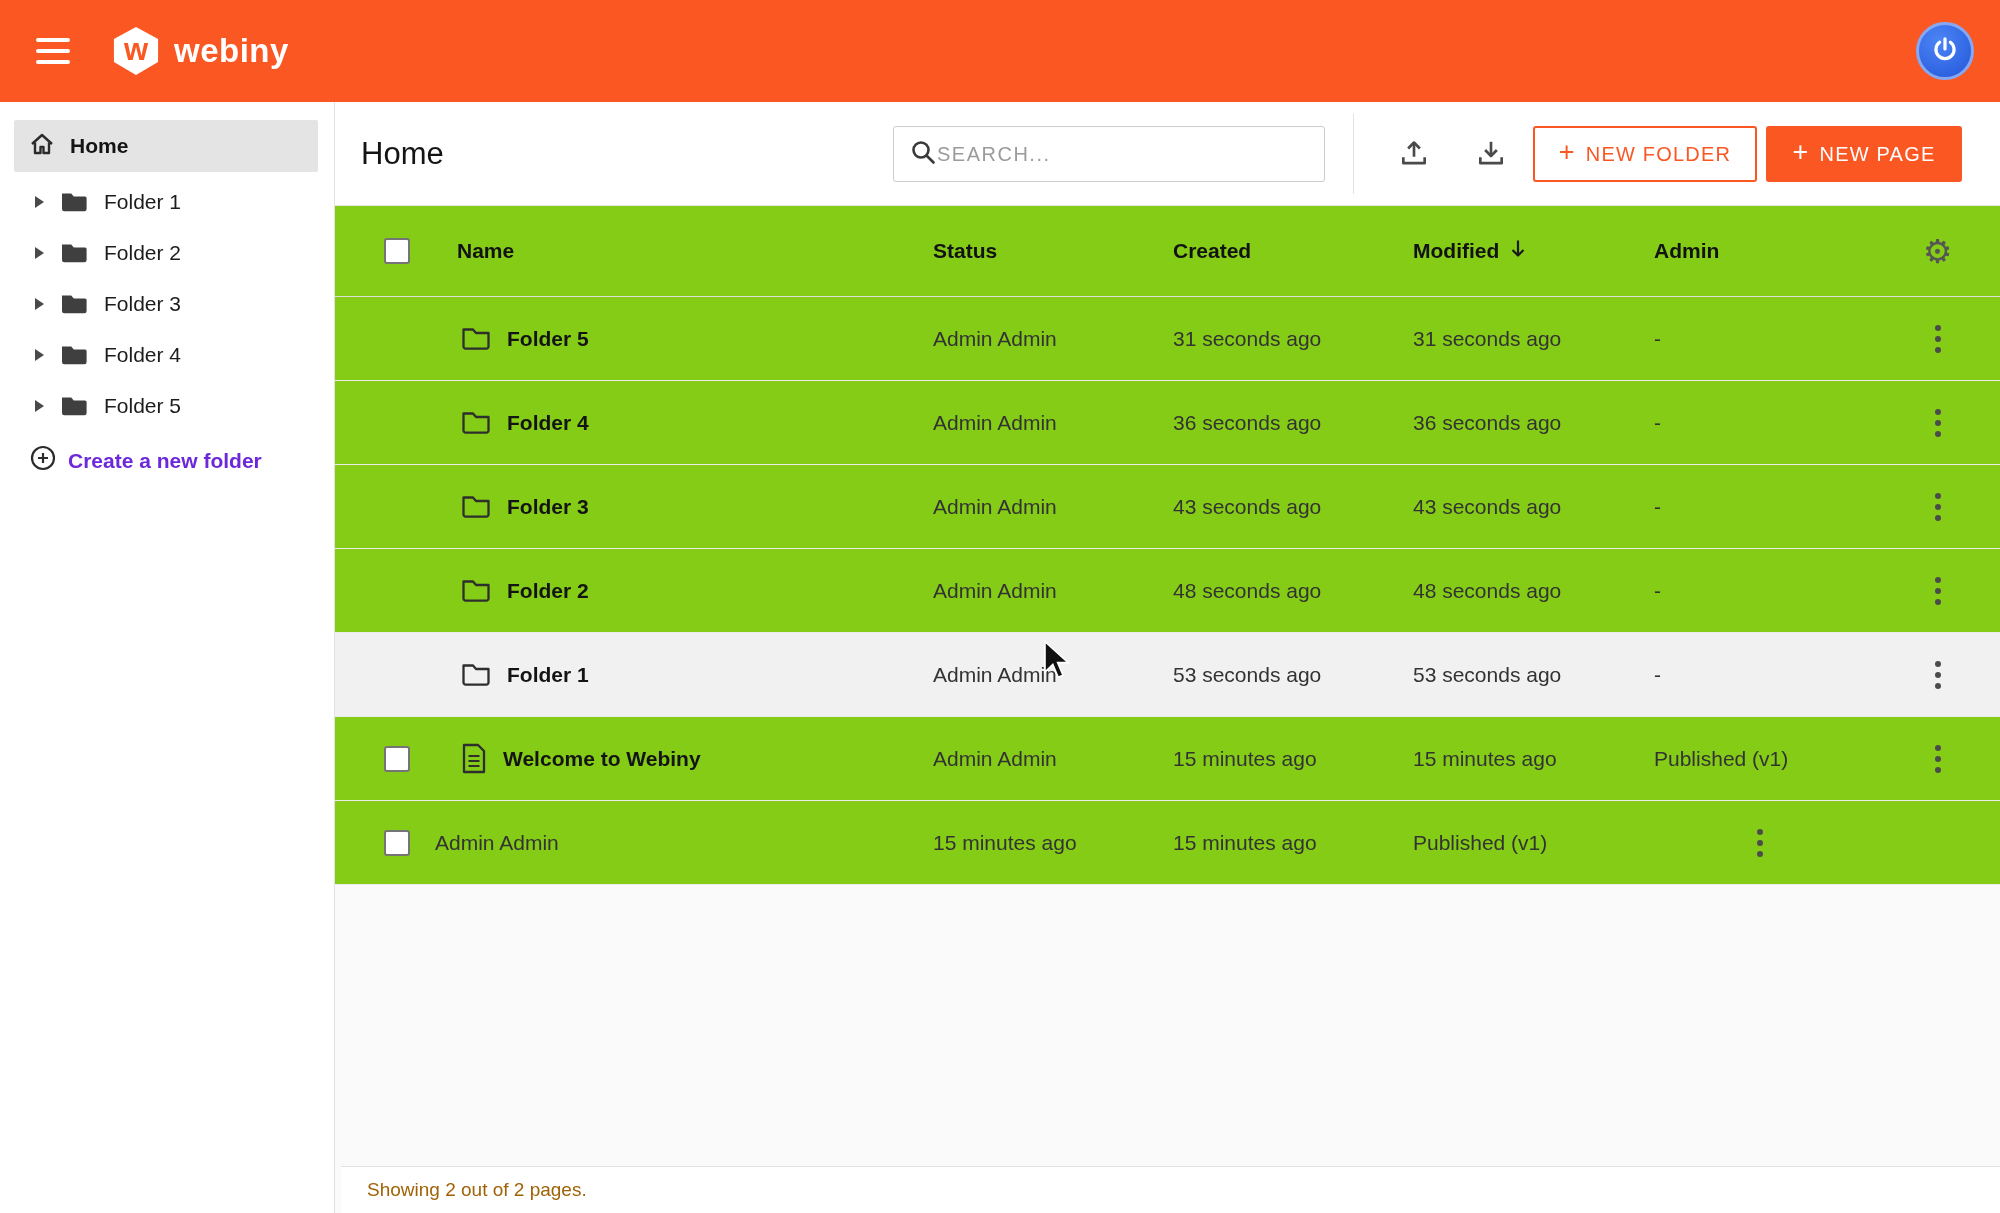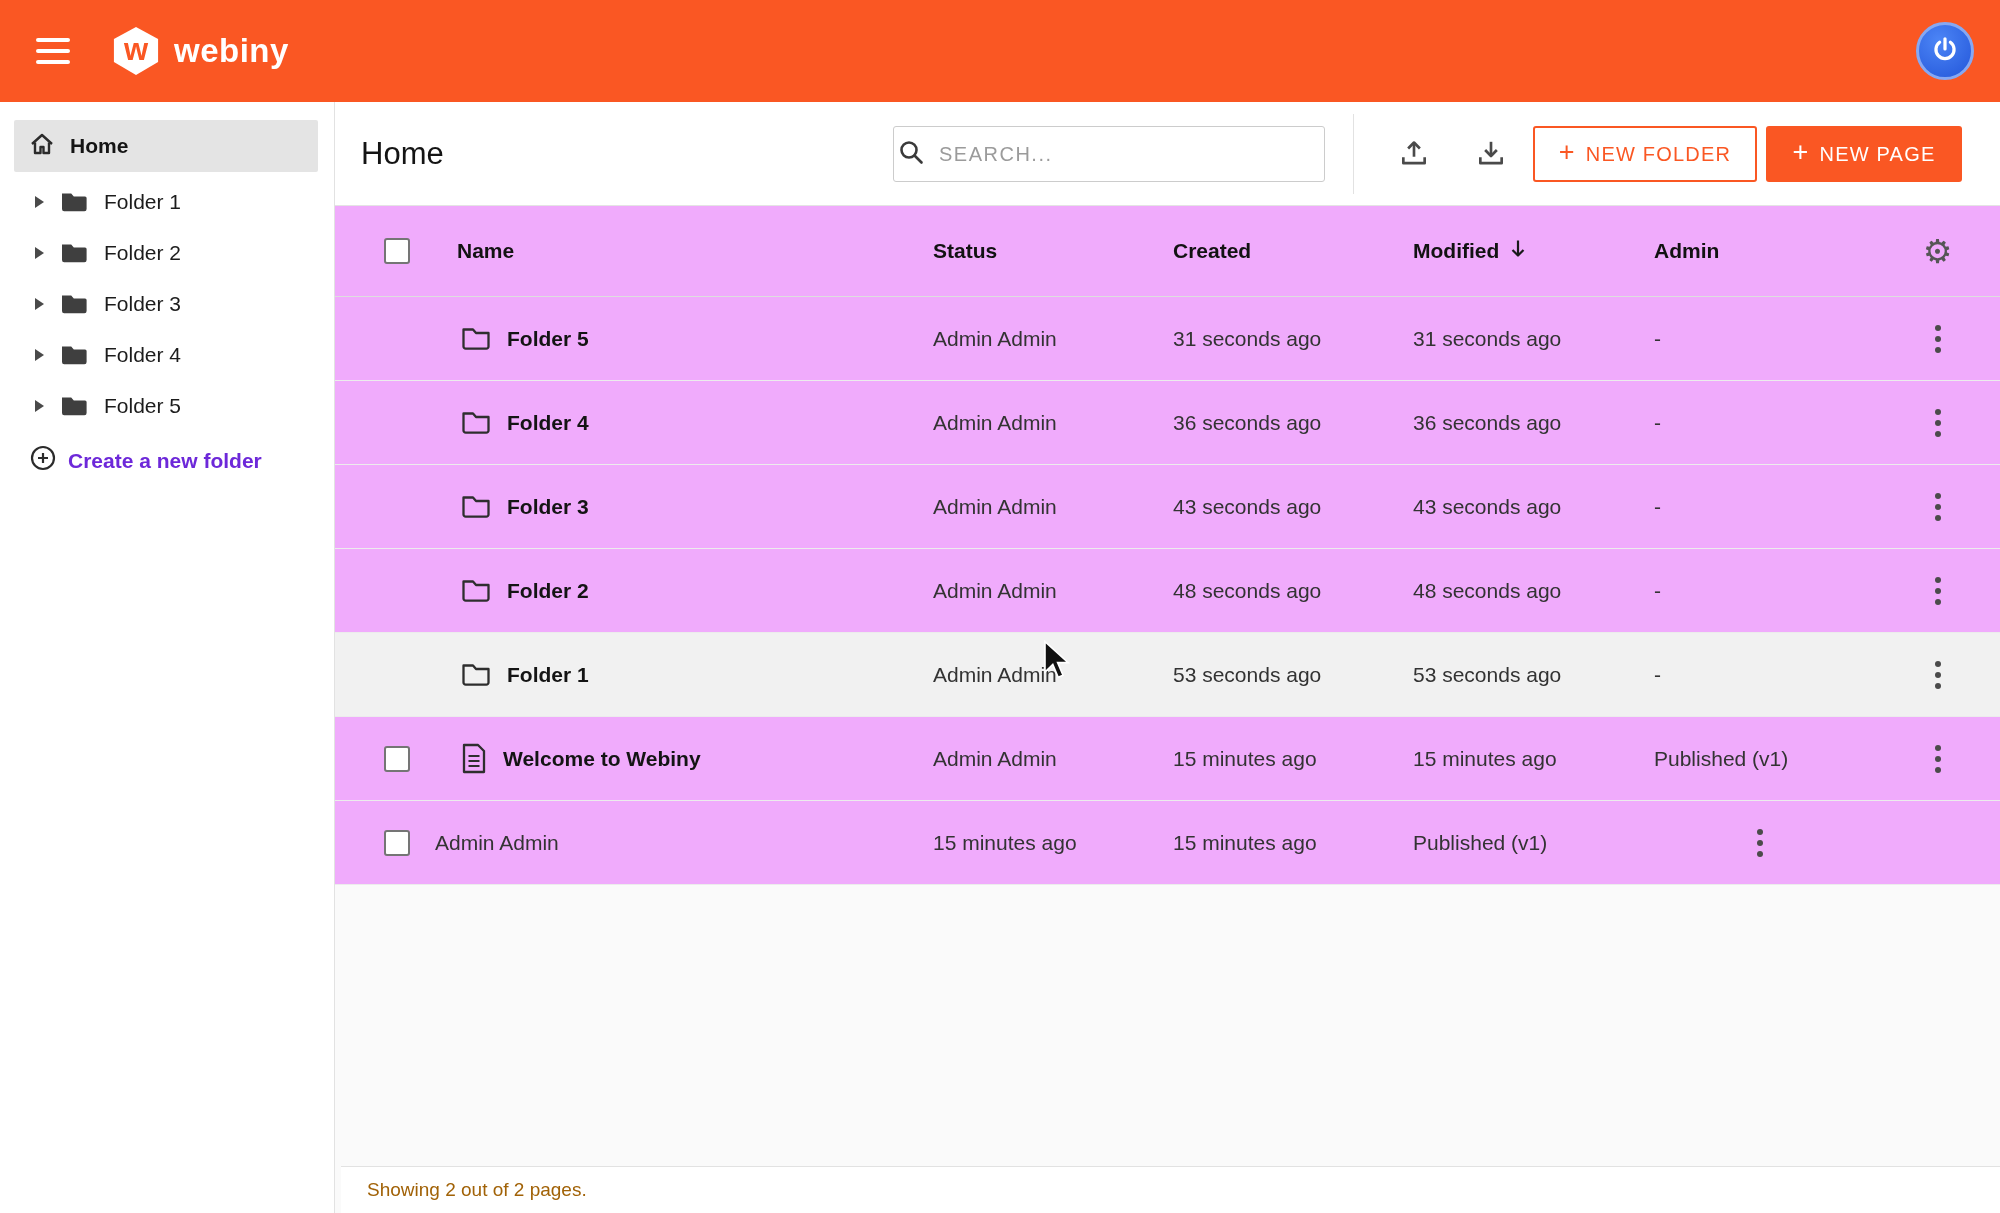--- a/index.html
+++ b/index.html
@@ -22,34 +22,34 @@
   .side-item{height:51px;display:flex;align-items:center;padding-left:34px;cursor:pointer}
   .side-item .caret{width:11px;display:flex;margin-right:15px}
   .side-item .side-folder-icon{margin-right:16px;display:flex}
   .side-label{font-size:21px;color:#1c1c1c}
   .create-folder{margin-top:14px;display:flex;align-items:center;gap:12px;padding-left:30px;font-weight:700;font-size:21px;color:#6d28d9;background:none;border:none;font-family:inherit;cursor:pointer}
 
   
   .main{position:absolute;top:102px;left:335px;right:0;bottom:0;background:#fafafa}
   .content-header{position:relative;height:104px;background:#fff;border-bottom:1px solid #e4e4e4}
   .page-title{position:absolute;left:26px;top:50%;transform:translateY(-50%);font-size:31px;font-weight:500;color:#141414}
-  .search-box{position:absolute;left:558px;top:24px;width:432px;height:56px;border:1px solid #ccc;border-radius:3px;background:#fff;display:flex;align-items:center;padding:0 4px;gap:14px}
+  .search-box{position:absolute;left:558px;top:24px;width:432px;height:56px;border:1px solid #ccc;border-radius:3px;background:#fff;display:flex;align-items:center;padding:0 16px;}
   .search-box input{border:none;outline:none;flex:1;font-size:20px;letter-spacing:1px;color:#333;font-family:inherit;background:transparent}
   .search-box input::placeholder{color:#9b9b9b;letter-spacing:1.5px}
   .toolbar-divider{position:absolute;left:1018px;top:12px;height:80px;width:1px;background:#e2e2e2}
   .icon-btn{position:absolute;top:29px;width:46px;height:46px;background:none;border:none;display:flex;align-items:center;justify-content:center;cursor:pointer}
   .icon-btn.upload{left:1056px}
   .icon-btn.download{left:1133px}
   .btn{position:absolute;top:24px;height:56px;display:flex;align-items:center;justify-content:center;gap:10px;border-radius:3px;font-size:20px;letter-spacing:1.2px;cursor:pointer;font-family:inherit;font-weight:500}
   .btn .plus{font-size:27px;font-weight:400;margin-top:-3px}
   .btn-outline{left:1198px;width:224px;background:#fff;border:2px solid var(--accent);color:var(--accent)}
   .btn-fill{left:1431px;width:196px;background:var(--accent);border:none;color:#fff}
 
   
-  .thead,.trow{display:grid;grid-template-columns:90px 498px 240px 240px 241px 271px 1fr;align-items:center;background:#f0abfc}
+  .thead,.trow{display:grid;grid-template-columns:90px 498px 240px 240px 241px 271px 1fr;align-items:center;background:#84cc16}
   .thead{height:91px;border-bottom:1px solid #dedede}
   .trow{height:84px;border-bottom:1px solid #ececec;cursor:pointer}
   .trow.highlighted{background:#f1f1f1}
   .cell{padding-left:10px;font-size:21px;color:#333}
   .cell-check{padding-left:49px}
   .checkbox{width:26px;height:26px;border:2px solid #757575;border-radius:3px;background:#fff;display:block;cursor:pointer}
   .th{font-weight:700;color:#121212;display:flex;align-items:center;gap:10px;font-size:21px}
   .cell-name{padding-left:32px;display:flex;align-items:center}
   .trow .cell-name{padding-left:36px}
   .row-icon{display:flex;margin-right:16px}

